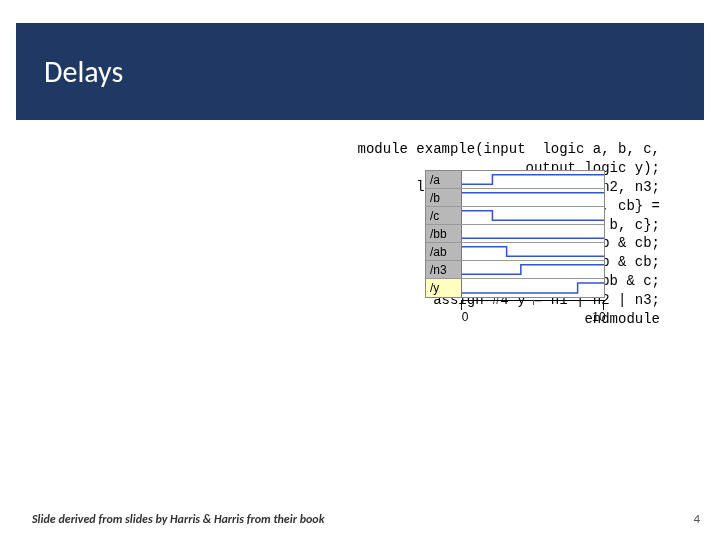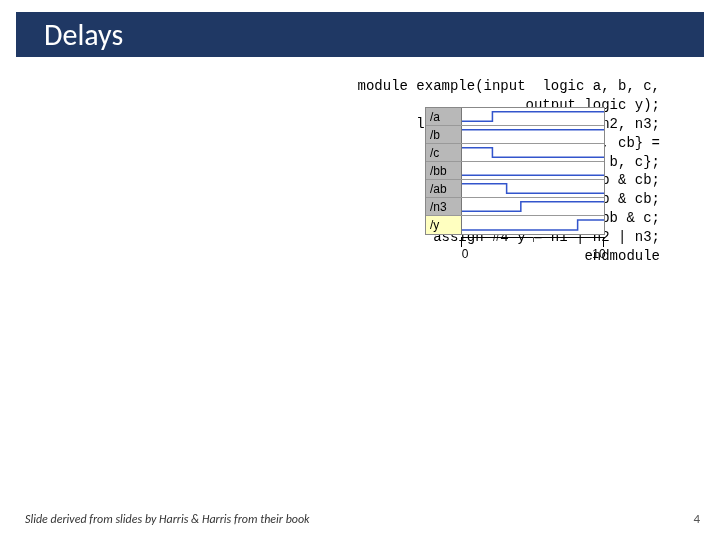--- a/index.html
+++ b/index.html
@@ -1,34 +1,34 @@
 <!DOCTYPE html>
 <html><head>
 <meta charset="utf-8">
 <style>
   * { margin: 0; padding: 0; box-sizing: border-box; }
   body { width: 720px; height: 540px; background: #fff; font-family: Calibri, Arial, sans-serif; position: relative; }
-  .title-bar { background: #1f3864; color: #fff; padding: 4px 28px; margin: 12px 16px 0 16px; font-size: 30px; font-weight: 300; }
+  .title-bar { background: #1f3864; color: #fff; padding: 30px 28px; margin: 23px 16px 0 16px; font-size: 30px; font-weight: 300; }
   .content { padding: 20px 60px 0 70px; position: relative; }
   .code-block { font-family: "Courier New", monospace; font-size: 14px; line-height: 1.35; white-space: pre; color: #000; text-align: right; }
   .waveform-panel { position: absolute; left: 425px; top: 50px; width: 180px; }
   .signal-list { background: #b0b0b0; border: 1px solid #888; display: flex; flex-direction: column; }
   .signal-row { display: flex; align-items: center; height: 18px; border-bottom: 1px solid #999; font-family: Arial, sans-serif; font-size: 12px; }
   .signal-row:last-child { border-bottom: none; }
   .signal-name { flex: 0 0 36px; padding-left: 4px; color: #000; background: #b8b8b8; border-right: 1px solid #777; height: 100%; display: flex; align-items: center; }
   .signal-name.hl { background: #ffffc0; }
   .signal-wave { flex: 1; background: #fff; height: 100%; position: relative; overflow: hidden; }
   .signal-wave svg { width: 100%; height: 100%; display: block; }
   .wave-line { stroke: #3355cc; stroke-width: 1.5; fill: none; }
   .time-axis { position: relative; height: 28px; margin-top: 2px; }
   .time-axis .baseline { position: absolute; top: 0; left: 36px; right: 0; height: 1px; background: #000; }
   .time-tick-major { position: absolute; top: 0; width: 1px; height: 10px; background: #000; }
   .time-tick-minor { position: absolute; top: 0; width: 1px; height: 5px; background: #555; }
   .time-label { position: absolute; top: 10px; font-size: 12px; font-family: Arial, sans-serif; color: #000; transform: translateX(-50%); }
-  .footer { position: absolute; bottom: 14px; left: 25px; font-size: 12px; color: #333; font-style: italic; }
+  .footer { position: absolute; bottom: 14px; left: 32px; font-size: 12px; color: #333; font-style: italic; font-weight: bold; }
   .page-num { position: absolute; bottom: 14px; right: 20px; font-size: 13px; color: #555; }
 </style>
 </head>
 <body>
 
 <div class="title-bar">Delays</div>
 
 <div class="content">
   <div class="code-block" id="code-block">module example(input  logic a, b, c,
                output logic y);

